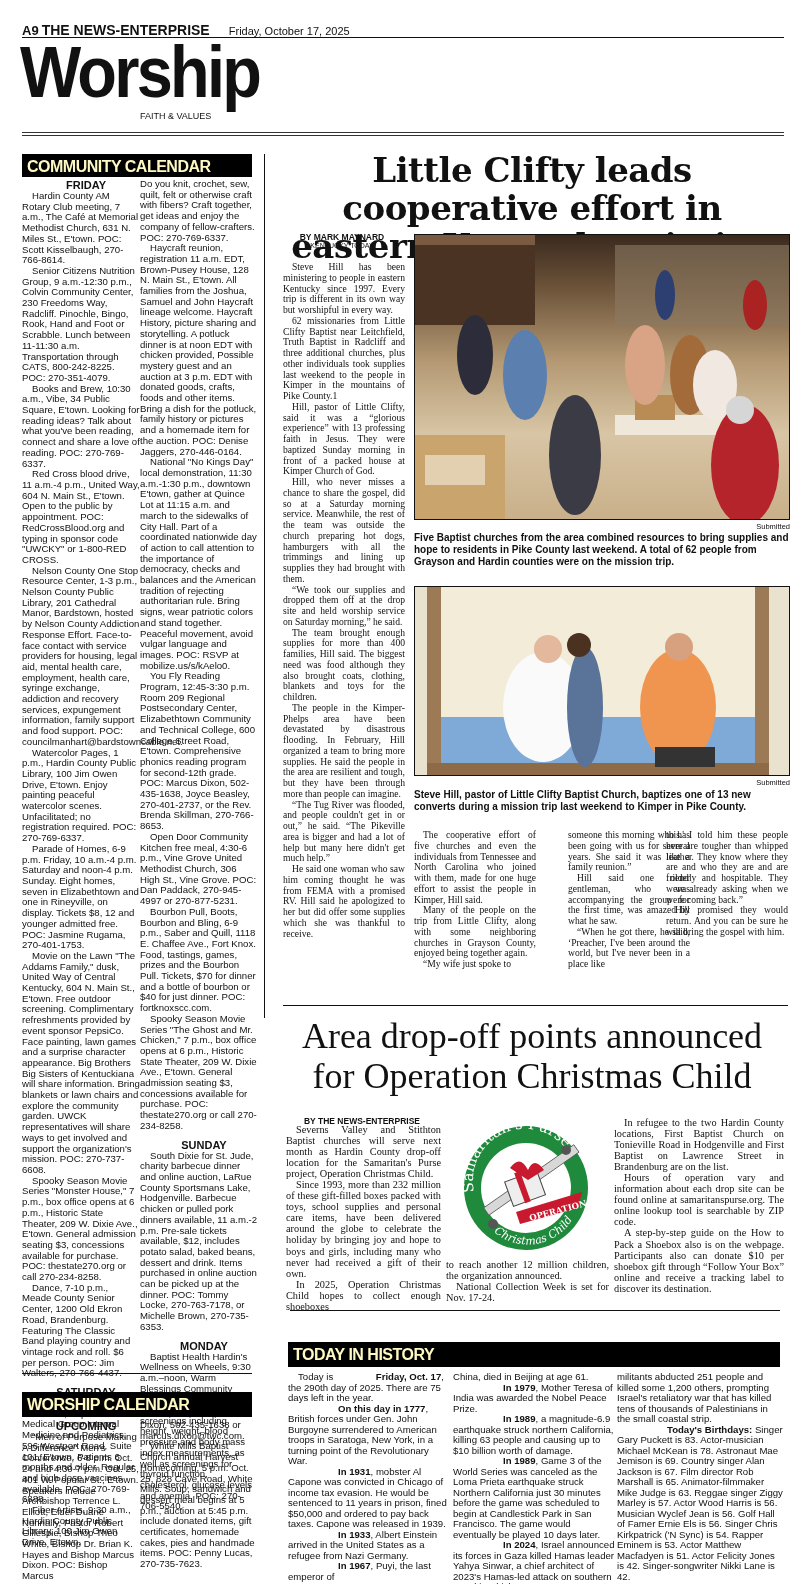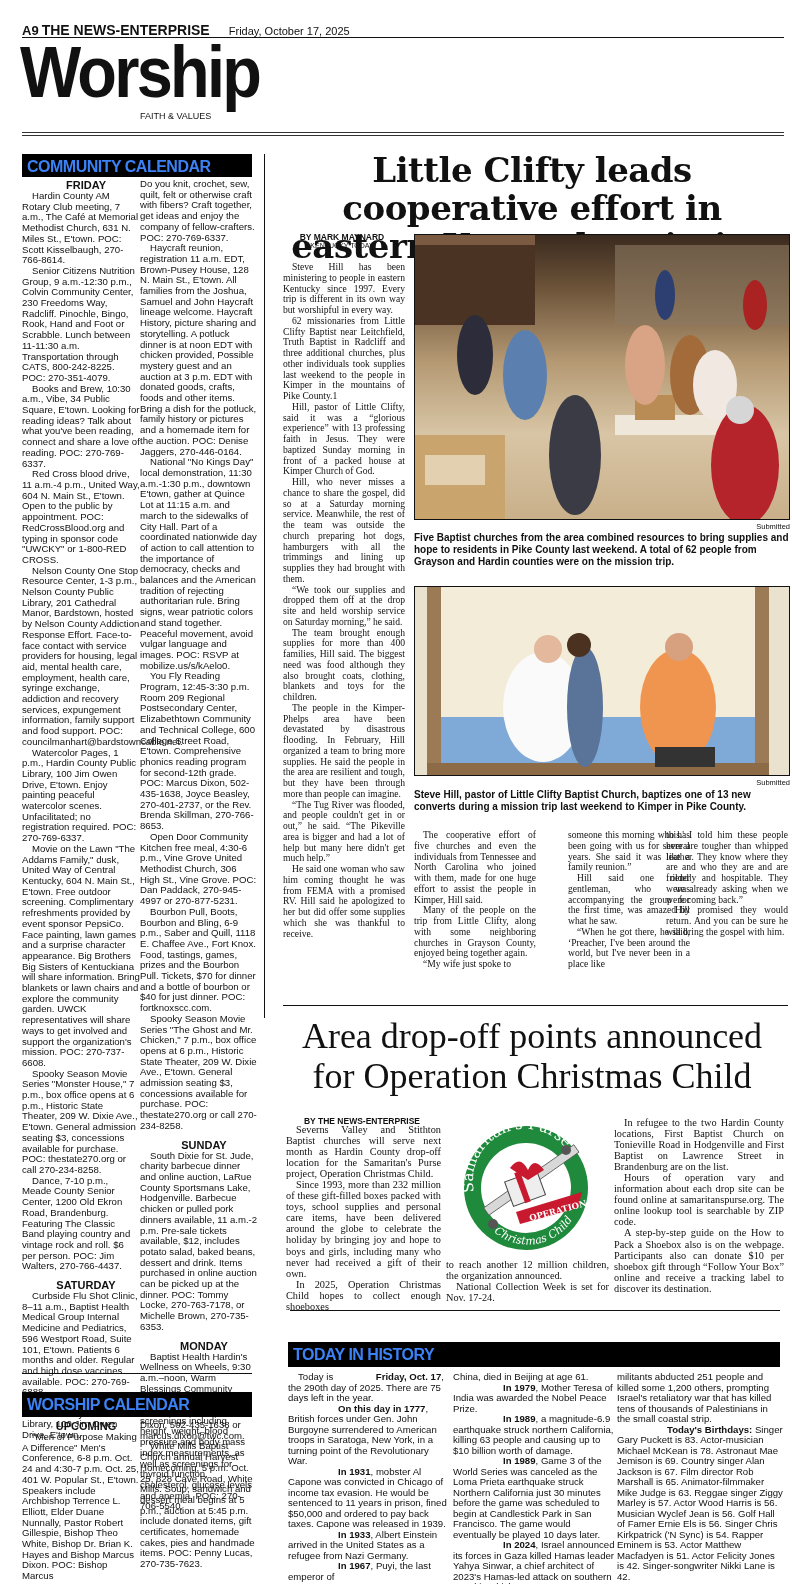--- a/index.html
+++ b/index.html
@@ -14,21 +14,21 @@
   .folio .pg { font-weight: bold; font-size: 13px; }
   .folio .paper { font-weight: bold; font-size: 14px; margin-right: 16px; }
   .folio-rule { left: 22px; right: 8px; top: 37px; border-top: 1px solid #111; }
   .mast-title { left: 20px; top: 36px; font-family: "Liberation Sans", sans-serif; font-weight: bold;
     font-size: 72px; letter-spacing: -3px; transform: scaleX(0.9); transform-origin: left top; line-height: 1; }
   .mast-sub { left: 140px; top: 111px; font-size: 9px; }
   .mast-rule1 { left: 22px; right: 8px; top: 132px; border-top: 1px solid #333; }
   .mast-rule2 { left: 22px; right: 8px; top: 135px; border-top: 1px solid #333; }
 
   
-  .bar { background: #000; color: #3b82f6; font-family: "Liberation Sans", sans-serif; font-weight: bold;
+  .bar { background: #000; color: #fef9c3; font-family: "Liberation Sans", sans-serif; font-weight: bold;
     font-size: 16px; padding: 4px 5px; box-sizing: border-box; letter-spacing: -0.5px; }
   .cal-col { font-family: "Liberation Sans", sans-serif; font-size: 9.6px; line-height: 10.7px; width: 118px; }
   .cal-col p { margin: 0; text-indent: 10px; }
   .day-head { text-align: center; font-weight: bold; font-size: 11px; margin: 0; line-height: 12px; }
   .day-head.sp { margin-top: 7px; }
 
   .vrule { left: 264px; top: 154px; height: 864px; border-left: 1px solid #111; }
 
   
   .headline { left: 280px; width: 504px; top: 151px; text-align: center; font-weight: bold; font-size: 34px; line-height: 38px; letter-spacing: -0.5px; }
@@ -70,20 +70,21 @@
 <div class="abs bar" style="left:22px; top:154px; width:230px; height:23px;">COMMUNITY CALENDAR</div>
 
 <div class="abs cal-col" style="left:22px; top:179px;">
   <p class="day-head">FRIDAY</p>
   <p>Hardin County AM Rotary Club meeting, 7 a.m., The Café at Memorial Methodist Church, 631 N. Miles St., E'town. POC: Scott Kisselbaugh, 270-766-8614.</p>
   <p>Senior Citizens Nutrition Group, 9 a.m.-12:30 p.m., Colvin Community Center, 230 Freedoms Way, Radcliff. Pinochle, Bingo, Rook, Hand and Foot or Scrabble. Lunch between 11-11:30 a.m. Transportation through CATS, 800-242-8225. POC: 270-351-4079.</p>
   <p>Books and Brew, 10:30 a.m., Vibe, 34 Public Square, E'town. Looking for reading ideas? Talk about what you've been reading, connect and share a love of reading. POC: 270-769-6337.</p>
   <p>Red Cross blood drive, 11 a.m.-4 p.m., United Way, 604 N. Main St., E'town. Open to the public by appointment. POC: RedCrossBlood.org and typing in sponsor code "UWCKY" or 1-800-RED CROSS.</p>
   <p>Nelson County One Stop Resource Center, 1-3 p.m., Nelson County Public Library, 201 Cathedral Manor, Bardstown, hosted by Nelson County Addiction Response Effort. Face-to-face contact with service providers for housing, legal aid, mental health care, employment, health care, syringe exchange, addiction and recovery services, expungement information, family support and food support. POC: councilmanhart@bardstowncable.net.</p>
   <p>Watercolor Pages, 1 p.m., Hardin County Public Library, 100 Jim Owen Drive, E'town. Enjoy painting peaceful watercolor scenes. Unfacilitated; no registration required. POC: 270-769-6337.</p>
+  <p>Parade of Homes, 6-9 p.m. Friday, 10 a.m.-4 p.m. Saturday and noon-4 p.m. Sunday. Eight homes, seven in Elizabethtown and one in Rineyville, on display. Tickets $8, 12 and younger admitted free. POC: Jasmine Rugama, 270-401-1753.</p>
   <p>Movie on the Lawn "The Addams Family," dusk, United Way of Central Kentucky, 604 N. Main St., E'town. Free outdoor screening. Complimentary refreshments provided by event sponsor PepsiCo. Face painting, lawn games and a surprise character appearance. Big Brothers Big Sisters of Kentuckiana will share information. Bring blankets or lawn chairs and explore the community garden. UWCK representatives will share ways to get involved and support the organization's mission. POC: 270-737-6608.</p>
   <p>Spooky Season Movie Series "Monster House," 7 p.m., box office opens at 6 p.m., Historic State Theater, 209 W. Dixie Ave., E'town. General admission seating $3, concessions available for purchase. POC: thestate270.org or call 270-234-8258.</p>
   <p>Dance, 7-10 p.m., Meade County Senior Center, 1200 Old Ekron Road, Brandenburg. Featuring The Classic Band playing country and vintage rock and roll. $6 per person. POC: Jim Walters, 270-766-4437.</p>
   <p class="day-head sp">SATURDAY</p>
   <p>Curbside Flu Shot Clinic, 8–11 a.m., Baptist Health Medical Group Internal Medicine and Pediatrics, 596 Westport Road, Suite 101, E'town. Patients 6 months and older. Regular and high dose vaccines available. POC: 270-769-6888.</p>
   <p>Fiber Artists, 9:30 a.m., Hardin County Public Library, 100 Jim Owen Drive, E'town.</p>
 </div>
 
 <div class="abs cal-col" style="left:140px; top:179px;">
   <p style="text-indent:0">Do you knit, crochet, sew, quilt, felt or otherwise craft with fibers? Craft together, get ideas and enjoy the company of fellow-crafters. POC: 270-769-6337.</p>

